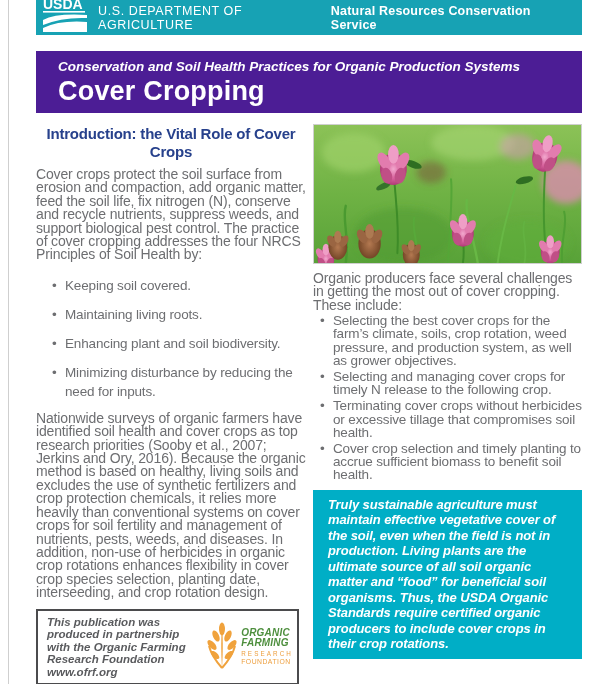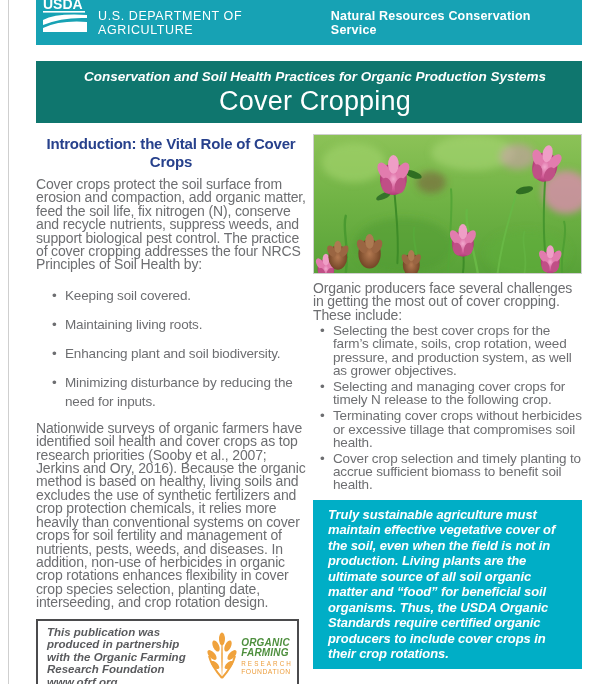--- a/index.html
+++ b/index.html
@@ -4,29 +4,29 @@
 <style>
   html,body { margin:0; padding:0; }
   body {
     width:601px; height:684px; position:relative; overflow:hidden;
     background:#ffffff; font-family:"Liberation Sans", sans-serif;
   }
   .edge-line { position:absolute; left:8px; top:0; width:1px; height:684px; background:#cfcfcf; }
   .page { position:absolute; left:36px; top:0; width:546px; }
 
   
-  .topbar { height:45px; background:#17a2b4; position:relative; display:flex; align-items:center; }
+  .topbar { height:35px; background:#17a2b4; position:relative; display:flex; align-items:center; }
   .usda-logo { position:absolute; left:6px; top:-2px; }
   .dept { margin-left:62px; color:#fff; font-size:12.5px; letter-spacing:0.6px; }
   .agency { margin-left:auto; margin-right:12px; color:#fff; font-size:12.5px; font-weight:bold; letter-spacing:0.2px; }
 
   
-  .banner { margin-top:16px; background:#0f766e; color:#fff; padding:8px 10px 7px 22px;text-align:center; }
+  .banner { margin-top:16px; background:#4c1d95; color:#fff; padding:8px 10px 7px 22px; }
   .kicker { font-size:13.5px; font-weight:bold; font-style:italic; line-height:16px; }
-  .big-title { font-size:27px; font-weight:normal; line-height:29px; margin-top:2px; letter-spacing:0.2px; }
+  .big-title { font-size:27px; font-weight:bold; line-height:29px; margin-top:2px; letter-spacing:0.2px; }
 
   .cols { display:flex; margin-top:11px; gap:7px; }
   .colL { width:270px; }
   .colR { width:269px; }
 
   .intro-h { color:#27418c; font-size:15px; line-height:18px; letter-spacing:-0.2px; margin:1px 0 7px 0; font-weight:bold;text-align:center; }
 
   .p { color:#6d6e71; font-size:14px; line-height:13.4px; letter-spacing:-0.15px; }
   .p2 { margin-top:11px; }
 

